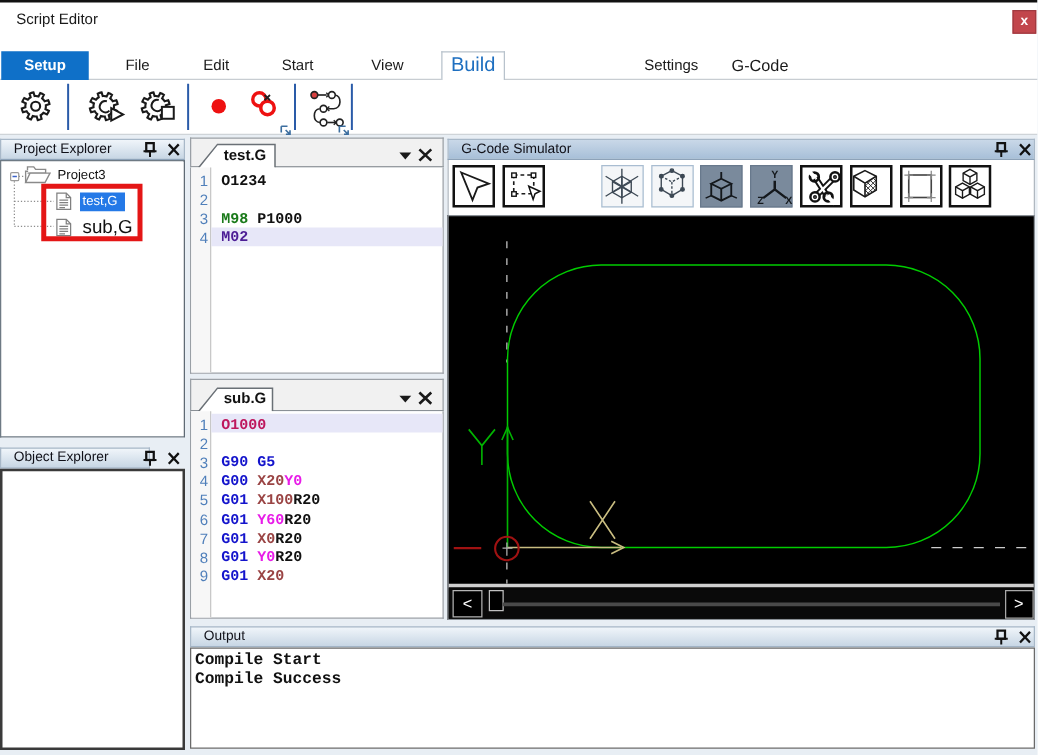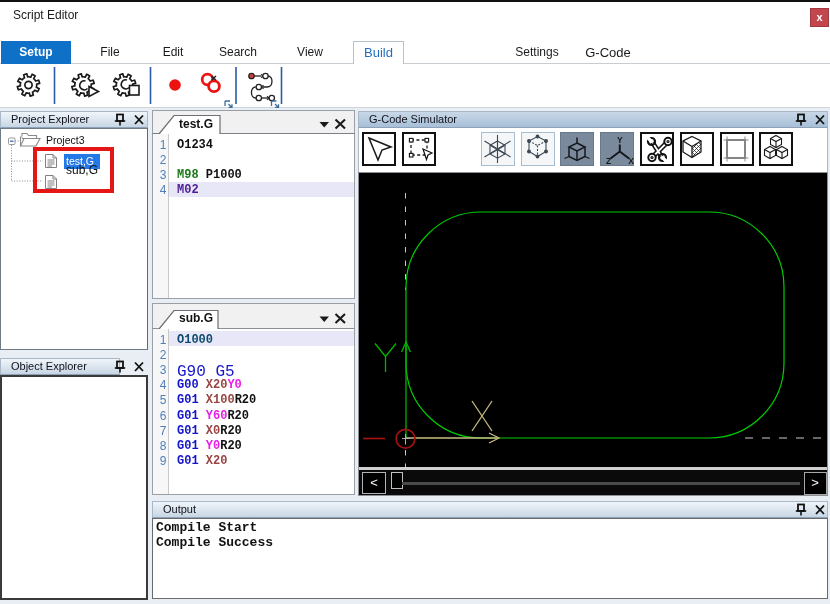--- a/index.html
+++ b/index.html
@@ -12,23 +12,23 @@
 .mono{font-family:"Liberation Mono",monospace;}
 </style></head><body>
 
 <div class="abs" style="left:0;top:0;width:830px;height:2px;background:#111;"></div>
 <div class="abs" style="left:13px;top:8px;font-size:12px;color:#1a1a1a;">Script Editor</div>
 <div class="abs" style="left:810px;top:8px;width:19px;height:19px;background:#c2464c;border:1px solid #a03a40;box-sizing:border-box;color:#fff;font-size:11px;font-weight:bold;text-align:center;line-height:17px;">x</div>
 <div class="abs" style="left:0;top:41px;width:830px;height:23px;border-bottom:1px solid #c8cdd2;box-sizing:border-box;"></div>
 <div class="abs" style="left:1px;top:41px;width:70px;height:23px;background:#0f70c8;color:#fff;font-size:12px;font-weight:600;text-align:center;line-height:23px;">Setup</div>
 <div class="abs" style="left:75px;top:41px;width:70px;height:22px;font-size:12px;color:#1a1a1a;text-align:center;line-height:23px;">File</div>
 <div class="abs" style="left:138px;top:41px;width:70px;height:22px;font-size:12px;color:#1a1a1a;text-align:center;line-height:23px;">Edit</div>
-<div class="abs" style="left:203px;top:41px;width:70px;height:22px;font-size:12px;color:#1a1a1a;text-align:center;line-height:23px;">Search</div>
+<div class="abs" style="left:203px;top:41px;width:70px;height:22px;font-size:12px;color:#1a1a1a;text-align:center;line-height:23px;">Start</div>
 <div class="abs" style="left:275px;top:41px;width:70px;height:22px;font-size:12px;color:#1a1a1a;text-align:center;line-height:23px;">View</div>
-<div class="abs" style="left:353px;top:41px;width:51px;height:23px;background:#fff;border:1px solid #b8c2cc;border-bottom:none;box-sizing:border-box;color:#1e6fc0;font-size:13px;text-align:center;line-height:22px;">Build</div>
+<div class="abs" style="left:353px;top:41px;width:51px;height:23px;background:#fff;border:1px solid #b8c2cc;border-bottom:none;box-sizing:border-box;color:#1e6fc0;font-size:16px;text-align:center;line-height:22px;">Build</div>
 <div class="abs" style="left:410px;top:41px;width:80px;height:22px;font-size:12px;color:#1a1a1a;text-align:right;line-height:23px;margin-top:35px;">Windows</div>
 <div class="abs" style="left:497px;top:41px;width:80px;height:22px;font-size:12px;color:#1a1a1a;text-align:center;line-height:23px;">Settings</div>
 <div class="abs" style="left:568px;top:41px;width:80px;height:22px;font-size:13px;color:#1a1a1a;text-align:center;line-height:23px;">G-Code</div>
 <div class="abs" style="left:0;top:64px;width:830px;height:44px;background:#fff;border-bottom:1px solid #cfd4d8;box-sizing:border-box;"></div>
 <svg class="abs" style="left:0;top:64px;" width="300" height="44" viewBox="0 0 300 44">
 <g transform="translate(0,-64)">
 <path d="M35.7 81.0 L38.6 80.2 A11.2 11.2 0 0 1 39.6 83.3 L36.7 84.2 A8.2 8.2 0 0 1 36.4 87.3 L39.1 88.7 A11.2 11.2 0 0 1 37.6 91.6 L34.8 90.2 A8.2 8.2 0 0 1 32.5 92.2 L33.3 95.1 A11.2 11.2 0 0 1 30.2 96.1 L29.3 93.2 A8.2 8.2 0 0 1 26.2 92.9 L24.8 95.6 A11.2 11.2 0 0 1 21.9 94.1 L23.3 91.3 A8.2 8.2 0 0 1 21.3 89.0 L18.4 89.8 A11.2 11.2 0 0 1 17.4 86.7 L20.3 85.8 A8.2 8.2 0 0 1 20.6 82.7 L17.9 81.3 A11.2 11.2 0 0 1 19.4 78.4 L22.2 79.8 A8.2 8.2 0 0 1 24.5 77.8 L23.7 74.9 A11.2 11.2 0 0 1 26.8 73.9 L27.7 76.8 A8.2 8.2 0 0 1 30.8 77.1 L32.2 74.4 A11.2 11.2 0 0 1 35.1 75.9 L33.7 78.7 A8.2 8.2 0 0 1 35.7 81.0 Z" fill="none" stroke="#1a1a1a" stroke-width="1.7"></path>
 <circle cx="28.5" cy="85" r="3.6" fill="none" stroke="#1a1a1a" stroke-width="1.7"></circle>
 <path d="M90.2 81.0 L93.1 80.2 A11.2 11.2 0 0 1 94.1 83.3 L91.2 84.2 A8.2 8.2 0 0 1 90.9 87.3 L93.6 88.7 A11.2 11.2 0 0 1 92.1 91.6 L89.3 90.2 A8.2 8.2 0 0 1 87.0 92.2 L87.8 95.1 A11.2 11.2 0 0 1 84.7 96.1 L83.8 93.2 A8.2 8.2 0 0 1 80.7 92.9 L79.3 95.6 A11.2 11.2 0 0 1 76.4 94.1 L77.8 91.3 A8.2 8.2 0 0 1 75.8 89.0 L72.9 89.8 A11.2 11.2 0 0 1 71.9 86.7 L74.8 85.8 A8.2 8.2 0 0 1 75.1 82.7 L72.4 81.3 A11.2 11.2 0 0 1 73.9 78.4 L76.7 79.8 A8.2 8.2 0 0 1 79.0 77.8 L78.2 74.9 A11.2 11.2 0 0 1 81.3 73.9 L82.2 76.8 A8.2 8.2 0 0 1 85.3 77.1 L86.7 74.4 A11.2 11.2 0 0 1 89.6 75.9 L88.2 78.7 A8.2 8.2 0 0 1 90.2 81.0 Z" fill="none" stroke="#1a1a1a" stroke-width="1.7"></path>
 <path d="M85.5 81 A4.5 4.5 0 1 0 87.5 88.5" fill="none" stroke="#1a1a1a" stroke-width="1.6"></path>
@@ -88,21 +88,21 @@
 <g fill="#fff" stroke="#8a8a8a" stroke-width="1.1">
 <path d="M22 136 v-2.5 h5 l1.5 2 h8 v3 h-14.5"></path>
 <path d="M20.5 146 l3.5 -7.5 h16 l-4 7.5 z"></path>
 <path d="M20.5 146 v-9 h2" fill="none"></path>
 </g>
 </g>
   </svg>
 <div class="abs" style="left:46px;top:133.5px;font-size:10.5px;line-height:13px;color:#111;">Project3</div>
 <div class="abs" style="left:63.5px;top:154px;width:36.5px;height:15px;background:#2479e7;"></div>
 <div class="abs" style="left:66px;top:155px;font-size:10.5px;line-height:13px;color:#fff;">test,G</div>
-<div class="abs" style="left:66px;top:164px;font-size:12px;line-height:13px;color:#111;">sub,G</div>
+<div class="abs" style="left:66px;top:175px;font-size:15px;line-height:13px;color:#111;">sub,G</div>
 <svg class="abs" style="left:43.5px;top:152.5px;" width="14" height="16" viewBox="0 0 14 16">
 <path d="M1.5 1.5 h7.5 l3.5 3.5 v9.5 h-11 z" fill="#fff" stroke="#808080" stroke-width="1"></path>
 <path d="M9 1.5 v3.5 h3.5" fill="none" stroke="#808080" stroke-width="1"></path>
 <g stroke="#808080" stroke-width="1">
       <line x1="3.5" y1="7" x2="10.5" y2="7"></line>
       <line x1="3.5" y1="9" x2="10.5" y2="9"></line>
       <line x1="3.5" y1="11" x2="10.5" y2="11"></line>
       <line x1="3.5" y1="13" x2="8" y2="13"></line>
     </g>
   </svg>
@@ -160,22 +160,22 @@
 <div class="abs" style="left:169px;top:331px;width:185px;height:15px;background:#e7e7f8;"></div>
 <div class="abs" style="left:154.5px;top:332.5px;width:12px;text-align:right;font-size:12px;color:#4f7fba;">1</div>
 <div class="abs" style="left:154.5px;top:347.7px;width:12px;text-align:right;font-size:12px;color:#4f7fba;">2</div>
 <div class="abs" style="left:154.5px;top:362.9px;width:12px;text-align:right;font-size:12px;color:#4f7fba;">3</div>
 <div class="abs" style="left:154.5px;top:378.1px;width:12px;text-align:right;font-size:12px;color:#4f7fba;">4</div>
 <div class="abs" style="left:154.5px;top:393.3px;width:12px;text-align:right;font-size:12px;color:#4f7fba;">5</div>
 <div class="abs" style="left:154.5px;top:408.5px;width:12px;text-align:right;font-size:12px;color:#4f7fba;">6</div>
 <div class="abs" style="left:154.5px;top:423.7px;width:12px;text-align:right;font-size:12px;color:#4f7fba;">7</div>
 <div class="abs" style="left:154.5px;top:438.9px;width:12px;text-align:right;font-size:12px;color:#4f7fba;">8</div>
 <div class="abs" style="left:154.5px;top:454.1px;width:12px;text-align:right;font-size:12px;color:#4f7fba;">9</div>
-<div class="abs mono" style="left:177px;top:332.5px;font-size:12px;font-weight:bold;white-space:pre;"><span style="color:#0c4a6e">O1000</span></div>
-<div class="abs mono" style="left:177px;top:362.9px;font-size:16px;font-weight:normal;white-space:pre;"><span style="color:#1414cc">G90 G5</span></div>
+<div class="abs mono" style="left:177px;top:332.5px;font-size:12px;font-weight:bold;white-space:pre;"><span style="color:#be185d">O1000</span></div>
+<div class="abs mono" style="left:177px;top:362.9px;font-size:12px;font-weight:bold;white-space:pre;"><span style="color:#1414cc">G90 G5</span></div>
 <div class="abs mono" style="left:177px;top:378.1px;font-size:12px;font-weight:bold;white-space:pre;"><span style="color:#1414cc">G00 </span><span style="color:#9a4444">X20</span><span style="color:#e81ce8">Y0</span></div>
 <div class="abs mono" style="left:177px;top:393.3px;font-size:12px;font-weight:bold;white-space:pre;"><span style="color:#1414cc">G01 </span><span style="color:#9a4444">X100</span><span style="color:#111">R20</span></div>
 <div class="abs mono" style="left:177px;top:408.5px;font-size:12px;font-weight:bold;white-space:pre;"><span style="color:#1414cc">G01 </span><span style="color:#e81ce8">Y60</span><span style="color:#111">R20</span></div>
 <div class="abs mono" style="left:177px;top:423.7px;font-size:12px;font-weight:bold;white-space:pre;"><span style="color:#1414cc">G01 </span><span style="color:#9a4444">X0</span><span style="color:#111">R20</span></div>
 <div class="abs mono" style="left:177px;top:438.9px;font-size:12px;font-weight:bold;white-space:pre;"><span style="color:#1414cc">G01 </span><span style="color:#e81ce8">Y0</span><span style="color:#111">R20</span></div>
 <div class="abs mono" style="left:177px;top:454.1px;font-size:12px;font-weight:bold;white-space:pre;"><span style="color:#1414cc">G01 </span><span style="color:#9a4444">X20</span></div>
 <div class="hdr" style="left:358px;top:111px;width:470px;background:linear-gradient(#c9d8e8,#a7bfd8);">
     <span class="t">G-Code Simulator</span>
   </div>
 <svg class="abs" style="left:795px;top:113px;" width="32" height="14" viewBox="0 0 32 14">

